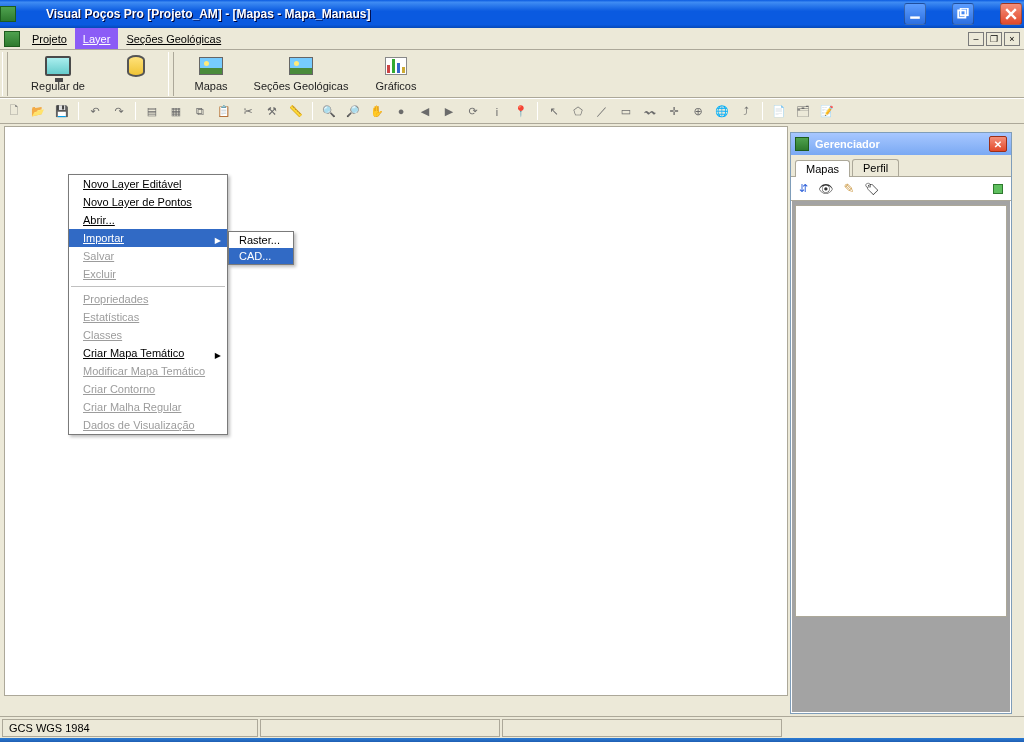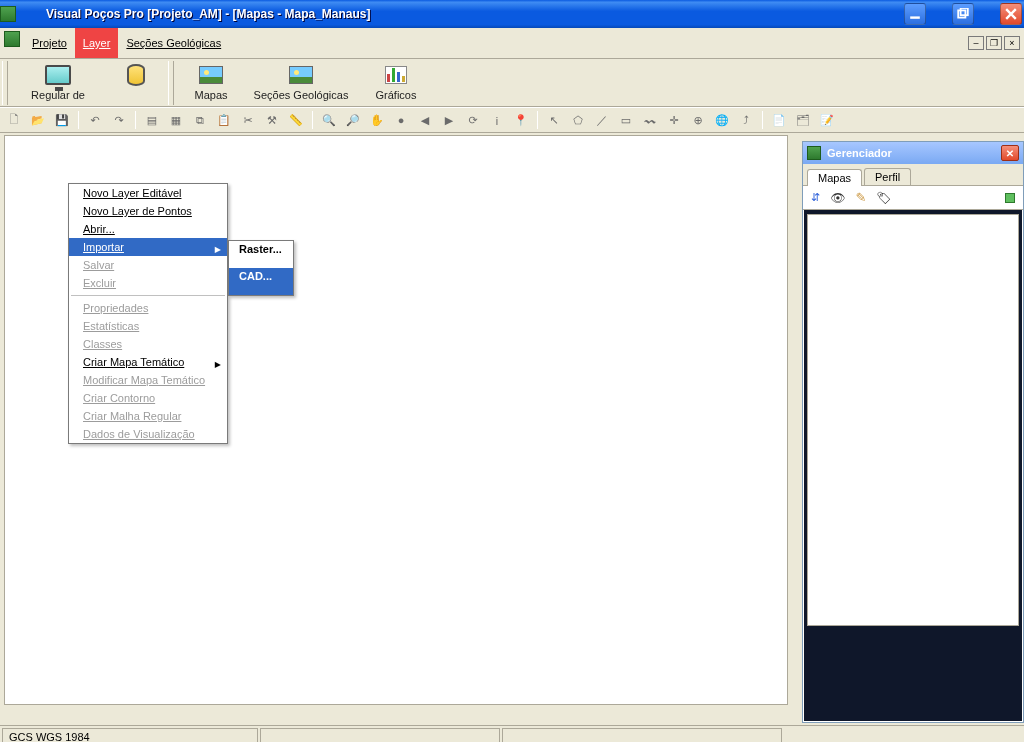--- a/index.html
+++ b/index.html
@@ -8,24 +8,24 @@
 
 .titlebar { height:28px; background:linear-gradient(#0a5ae0,#3f8cf3 8%,#0a5ae0 40%,#0a5ae0 88%,#0549b8); color:#fff; display:flex; align-items:center; padding:0 2px 0 0;gap:24px; }
 .titlebar .app-icon { width:16px; height:16px; background:linear-gradient(#4fa24f,#2e7a2e); border:1px solid #1d5c1d; margin-right:6px; }
 .titlebar .title { flex:1; font-weight:bold; font-size:12px; text-shadow:1px 1px 0 #003; }
 .win-btn { width:22px; height:22px; margin-left:2px; border-radius:3px; border:1px solid rgba(0,0,0,.3); display:flex; align-items:center; justify-content:center; color:#fff; font-weight:bold; }
 .win-btn.min,.win-btn.max { background:linear-gradient(#5c9dff,#2c6fe0); }
 .win-btn.close { background:linear-gradient(#f48f7a,#e2492b); }
 .win-btn svg { width:12px; height:12px; }
 
 
-.menubar-row { height:31px; background:#ece9d8; border-bottom:1px solid #aca899; display:flex; align-items:stretch; }
+.menubar-row { height:22px; background:#ece9d8; border-bottom:1px solid #aca899; display:flex; align-items:stretch; }
 .menubar-row .app-icon2 { width:16px; height:16px; margin:3px 4px 0 4px; background:linear-gradient(#4fa24f,#2e7a2e); border:1px solid #1d5c1d; }
 .mb-item { padding:0 8px; display:flex; align-items:center; cursor:default; }
-.mb-item.active { background:#ef4444; color:#fff; }
+.mb-item.active { background:#8b5cf6; color:#fff; }
 .mb-item span { text-decoration:underline; text-decoration-color:currentColor; }
 .mdi-controls { margin-left:auto; display:flex; align-items:center; padding-right:4px; gap:2px; }
 .mdi-controls .mbtn { width:16px; height:14px; border:1px solid #7a7a7a; background:#ece9d8; display:flex; align-items:center; justify-content:center; font-size:9px; }
 
 
 .toolbar-big { height:48px; background:#ece9d8; border-bottom:1px solid #aca899; display:flex; align-items:flex-start; padding:2px 0 0 0; }
 .tb-btn { width:96px; text-align:center; padding-top:2px; }
 .tb-btn .ic { width:30px; height:24px; margin:0 auto 2px auto; display:flex; align-items:center; justify-content:center; }
 .tb-btn .lbl { font-size:11px; color:#222; }
 .tb-handle { width:6px; height:44px; border-left:1px solid #fff; border-right:1px solid #aca899; margin:0 2px; }
@@ -49,25 +49,25 @@
 
 .menu { position:absolute; left:68px; top:50px; width:160px; background:#fff; border:1px solid #7a7a7a; box-shadow:2px 2px 3px rgba(0,0,0,.25); z-index:20; }
 .menu .mi { padding:3px 22px 3px 14px; cursor:default; position:relative; white-space:nowrap;text-decoration:underline; }
 .menu .mi.dis { color:#9c9c9c; }
 .menu .mi.hl { background:#316ac5; color:#fff; }
 .menu .sep { height:1px; background:#c0c0c0; margin:3px 2px; }
 .menu .mi .arrow { position:absolute; right:6px; top:4px; }
 .menu .mi .arrow::after { content:"▶"; font-size:8px; }
 
 .submenu { position:absolute; left:228px; top:107px; width:66px; background:#fff; border:1px solid #7a7a7a; box-shadow:2px 2px 3px rgba(0,0,0,.25); z-index:22; }
-.submenu .mi { padding:2px 10px 13px 10px; white-space:nowrap;font-weight:bold; }
+.submenu .mi { padding:2px 10px 2px 10px; white-space:nowrap; }
 .submenu .mi.hl { background:#316ac5; color:#fff; }
 
 
-.panel { position:absolute; right:0; top:8px; width:222px; height:582px; border:1px solid #7f9db9; background:#0f172a; box-shadow:0 0 0 1px #fff inset; z-index:5; }
+.panel { position:absolute; right:12px; top:8px; width:222px; height:582px; border:1px solid #7f9db9; background:#a3a3a3; box-shadow:0 0 0 1px #fff inset; z-index:5; }
 .panel .ptitle { height:22px; background:linear-gradient(#a7c7ff,#7aa9f3); display:flex; align-items:center; padding:0 4px; color:#fff; font-weight:bold; font-size:12px; }
 .panel .ptitle .picon { width:14px; height:14px; background:linear-gradient(#4fa24f,#2e7a2e); border:1px solid #1d5c1d; margin-right:6px; }
 .panel .ptitle .pclose { margin-left:auto; width:18px; height:16px; background:linear-gradient(#f48f7a,#e2492b); border:1px solid #9c2e16; color:#fff; display:flex; align-items:center; justify-content:center; font-size:10px; border-radius:2px;}
 .panel .tabs { height:22px; display:flex; align-items:flex-end; background:#ece9d8; padding:0 4px; border-bottom:1px solid #aca899; }
 .panel .tab { border:1px solid #aca899; border-bottom:none; background:#ece9d8; padding:2px 10px; margin-right:2px; border-radius:3px 3px 0 0; }
 .panel .tab.active { background:#fff; position:relative; top:1px; }
 .panel .toolbar { height:24px; border-bottom:1px solid #aca899; display:flex; align-items:center; gap:10px; padding:0 8px; background:#fff; }
 .panel .list { background:#fff; border:1px solid #aca899; margin:4px; height:412px; }
 .panel .info { margin:0 4px 4px 4px; border:1px solid #aca899; background:#ece9d8; padding:2px 6px; height:72px; }
 .panel .info .grp { font-size:11px; color:#444; }

